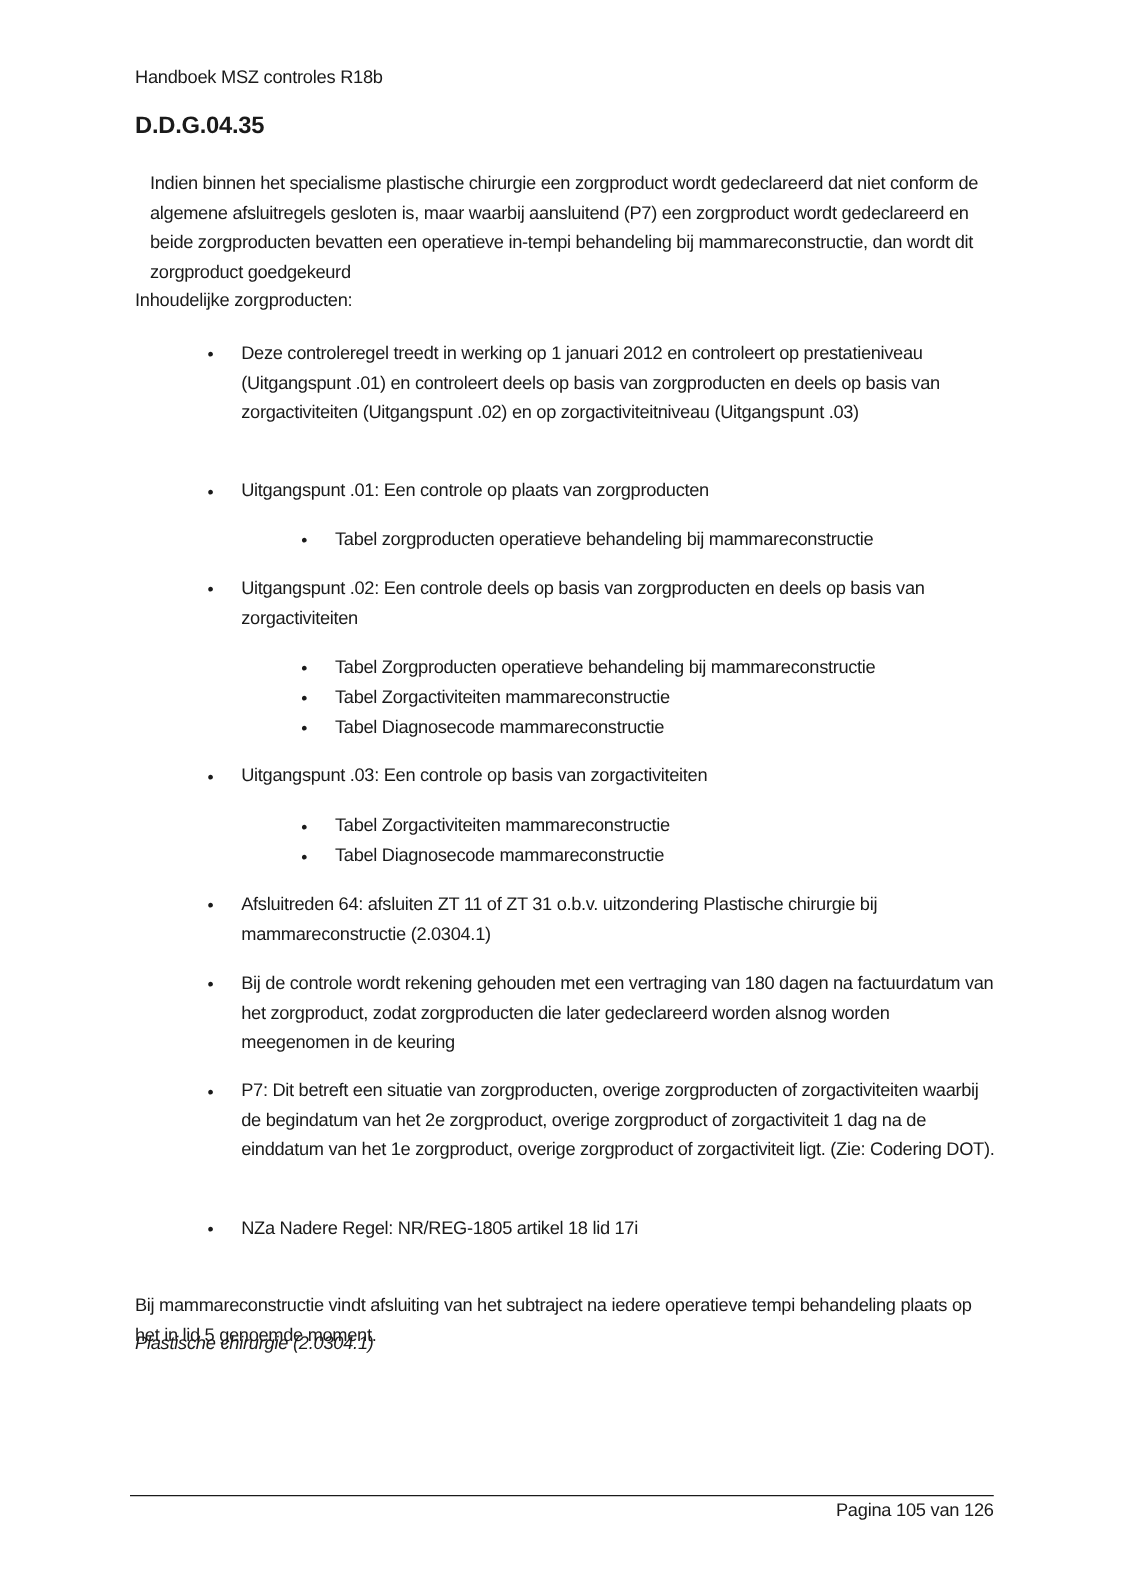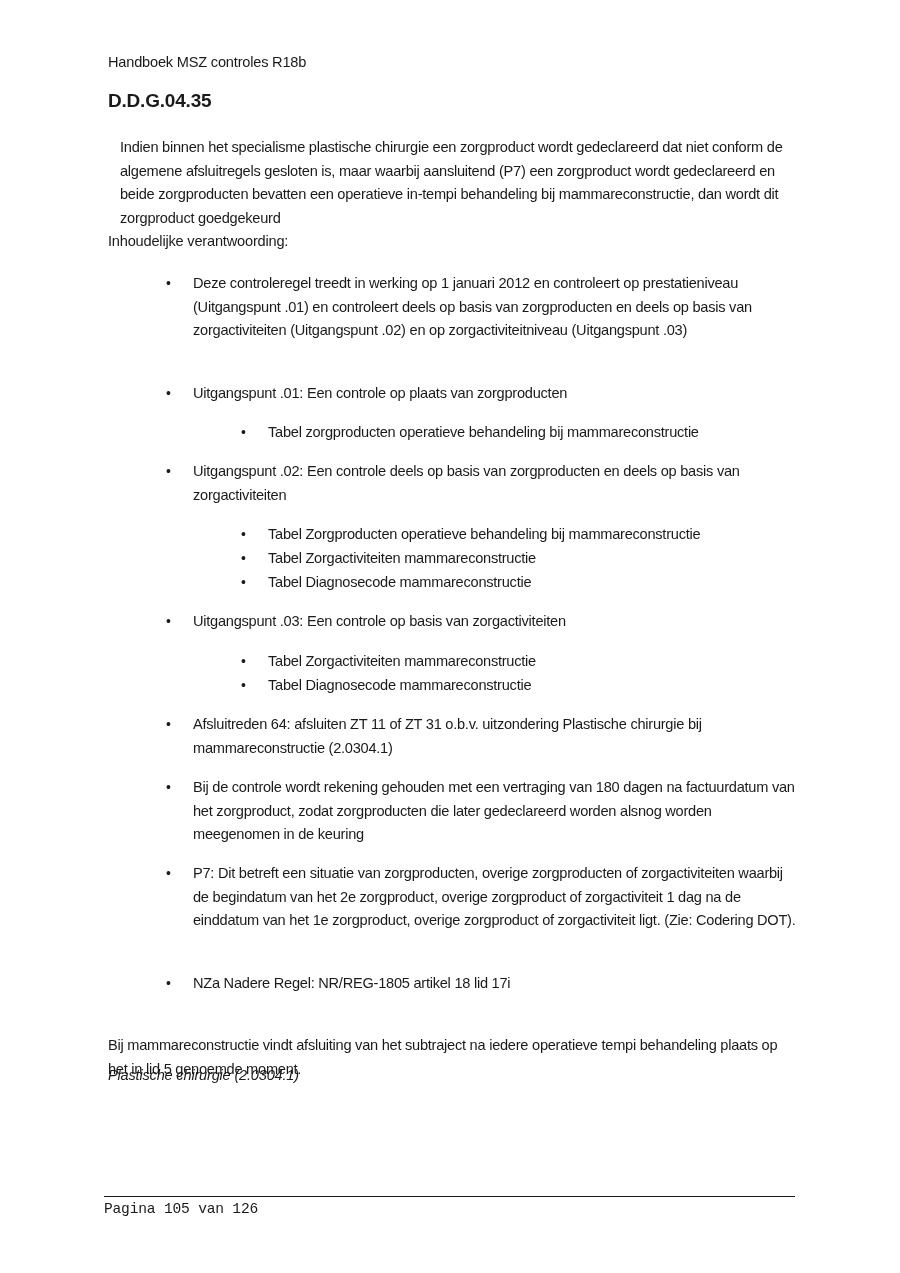--- a/index.html
+++ b/index.html
@@ -41,36 +41,36 @@
   }
   .closing {
     position: absolute; left: 108px; top: 1034px; width: 690px; margin: 0;
     line-height: 23.5px; letter-spacing: -0.25px;
   }
   .footer-rule {
     position: absolute; left: 104px; top: 1196px; width: 691px; height: 0;
     border-top: 1.3px solid #1a1a1a;
   }
   .footer {
-    position: absolute; left: 104px; top: 1201px; width: 691px; text-align: left;
-    font-size: 14.6px; letter-spacing: -0.2px; font-family: Liberation Mono, monospace;
+    position: absolute; left: 104px; top: 1201px; width: 691px; text-align: right;
+    font-size: 14.6px; letter-spacing: -0.2px;
   }
 </style>
 </head>
 <body>
 
 <div class="page">
 
   <div class="running-header">Handboek MSZ controles R18b</div>
 
   <h1 class="title">D.D.G.04.35</h1>
 
   <p class="intro">Indien binnen het specialisme plastische chirurgie een zorgproduct wordt gedeclareerd dat niet conform de algemene afsluitregels gesloten is, maar waarbij aansluitend (P7) een zorgproduct wordt gedeclareerd en beide zorgproducten bevatten een operatieve in-tempi behandeling bij mammareconstructie, dan wordt dit zorgproduct goedgekeurd</p>
 
-  <p class="label-verantwoording">Inhoudelijke verantwoording:</p>
+  <p class="label-verantwoording">Inhoudelijke zorgproducten:</p>
 
   <div class="item" style="top:272px;">
     <span class="bullet">•</span>
     <span>Deze controleregel treedt in werking op 1 januari 2012 en controleert op prestatieniveau (Uitgangspunt .01)  en controleert deels op basis van zorgproducten en deels op basis van zorgactiviteiten (Uitgangspunt .02) en op zorgactiviteitniveau (Uitgangspunt .03)</span>
   </div>
 
   <div class="item" style="top:382px;">
     <span class="bullet">•</span>
     <span>Uitgangspunt .01: Een controle op plaats van zorgproducten</span>
   </div>

